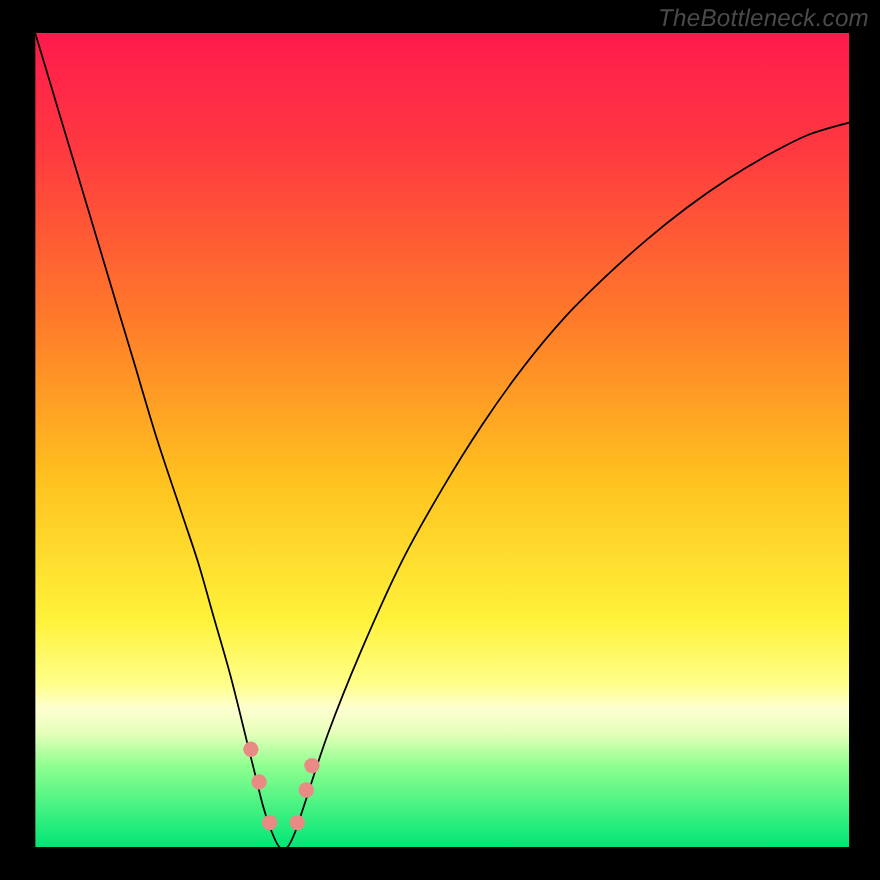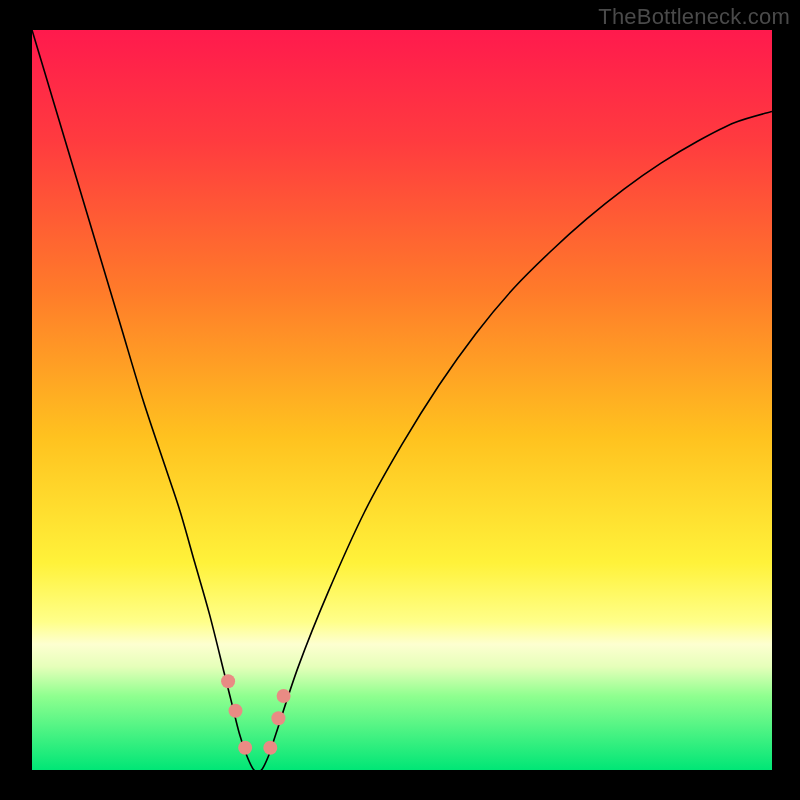--- a/index.html
+++ b/index.html
@@ -13,20 +13,21 @@
   }
   .watermark {
     position: absolute;
     top: 4px;
     right: 10px;
     color: #4a4a4a;
     font-size: 22px;
     font-weight: 500;
     z-index: 10;
     letter-spacing: 0.2px;
+    font-style: italic;
   }
   .plot-wrap {
     position: absolute;
     left: 32px;
     top: 30px;
     width: 740px;
     height: 740px;
   }
   .plot {
     width: 100%;

